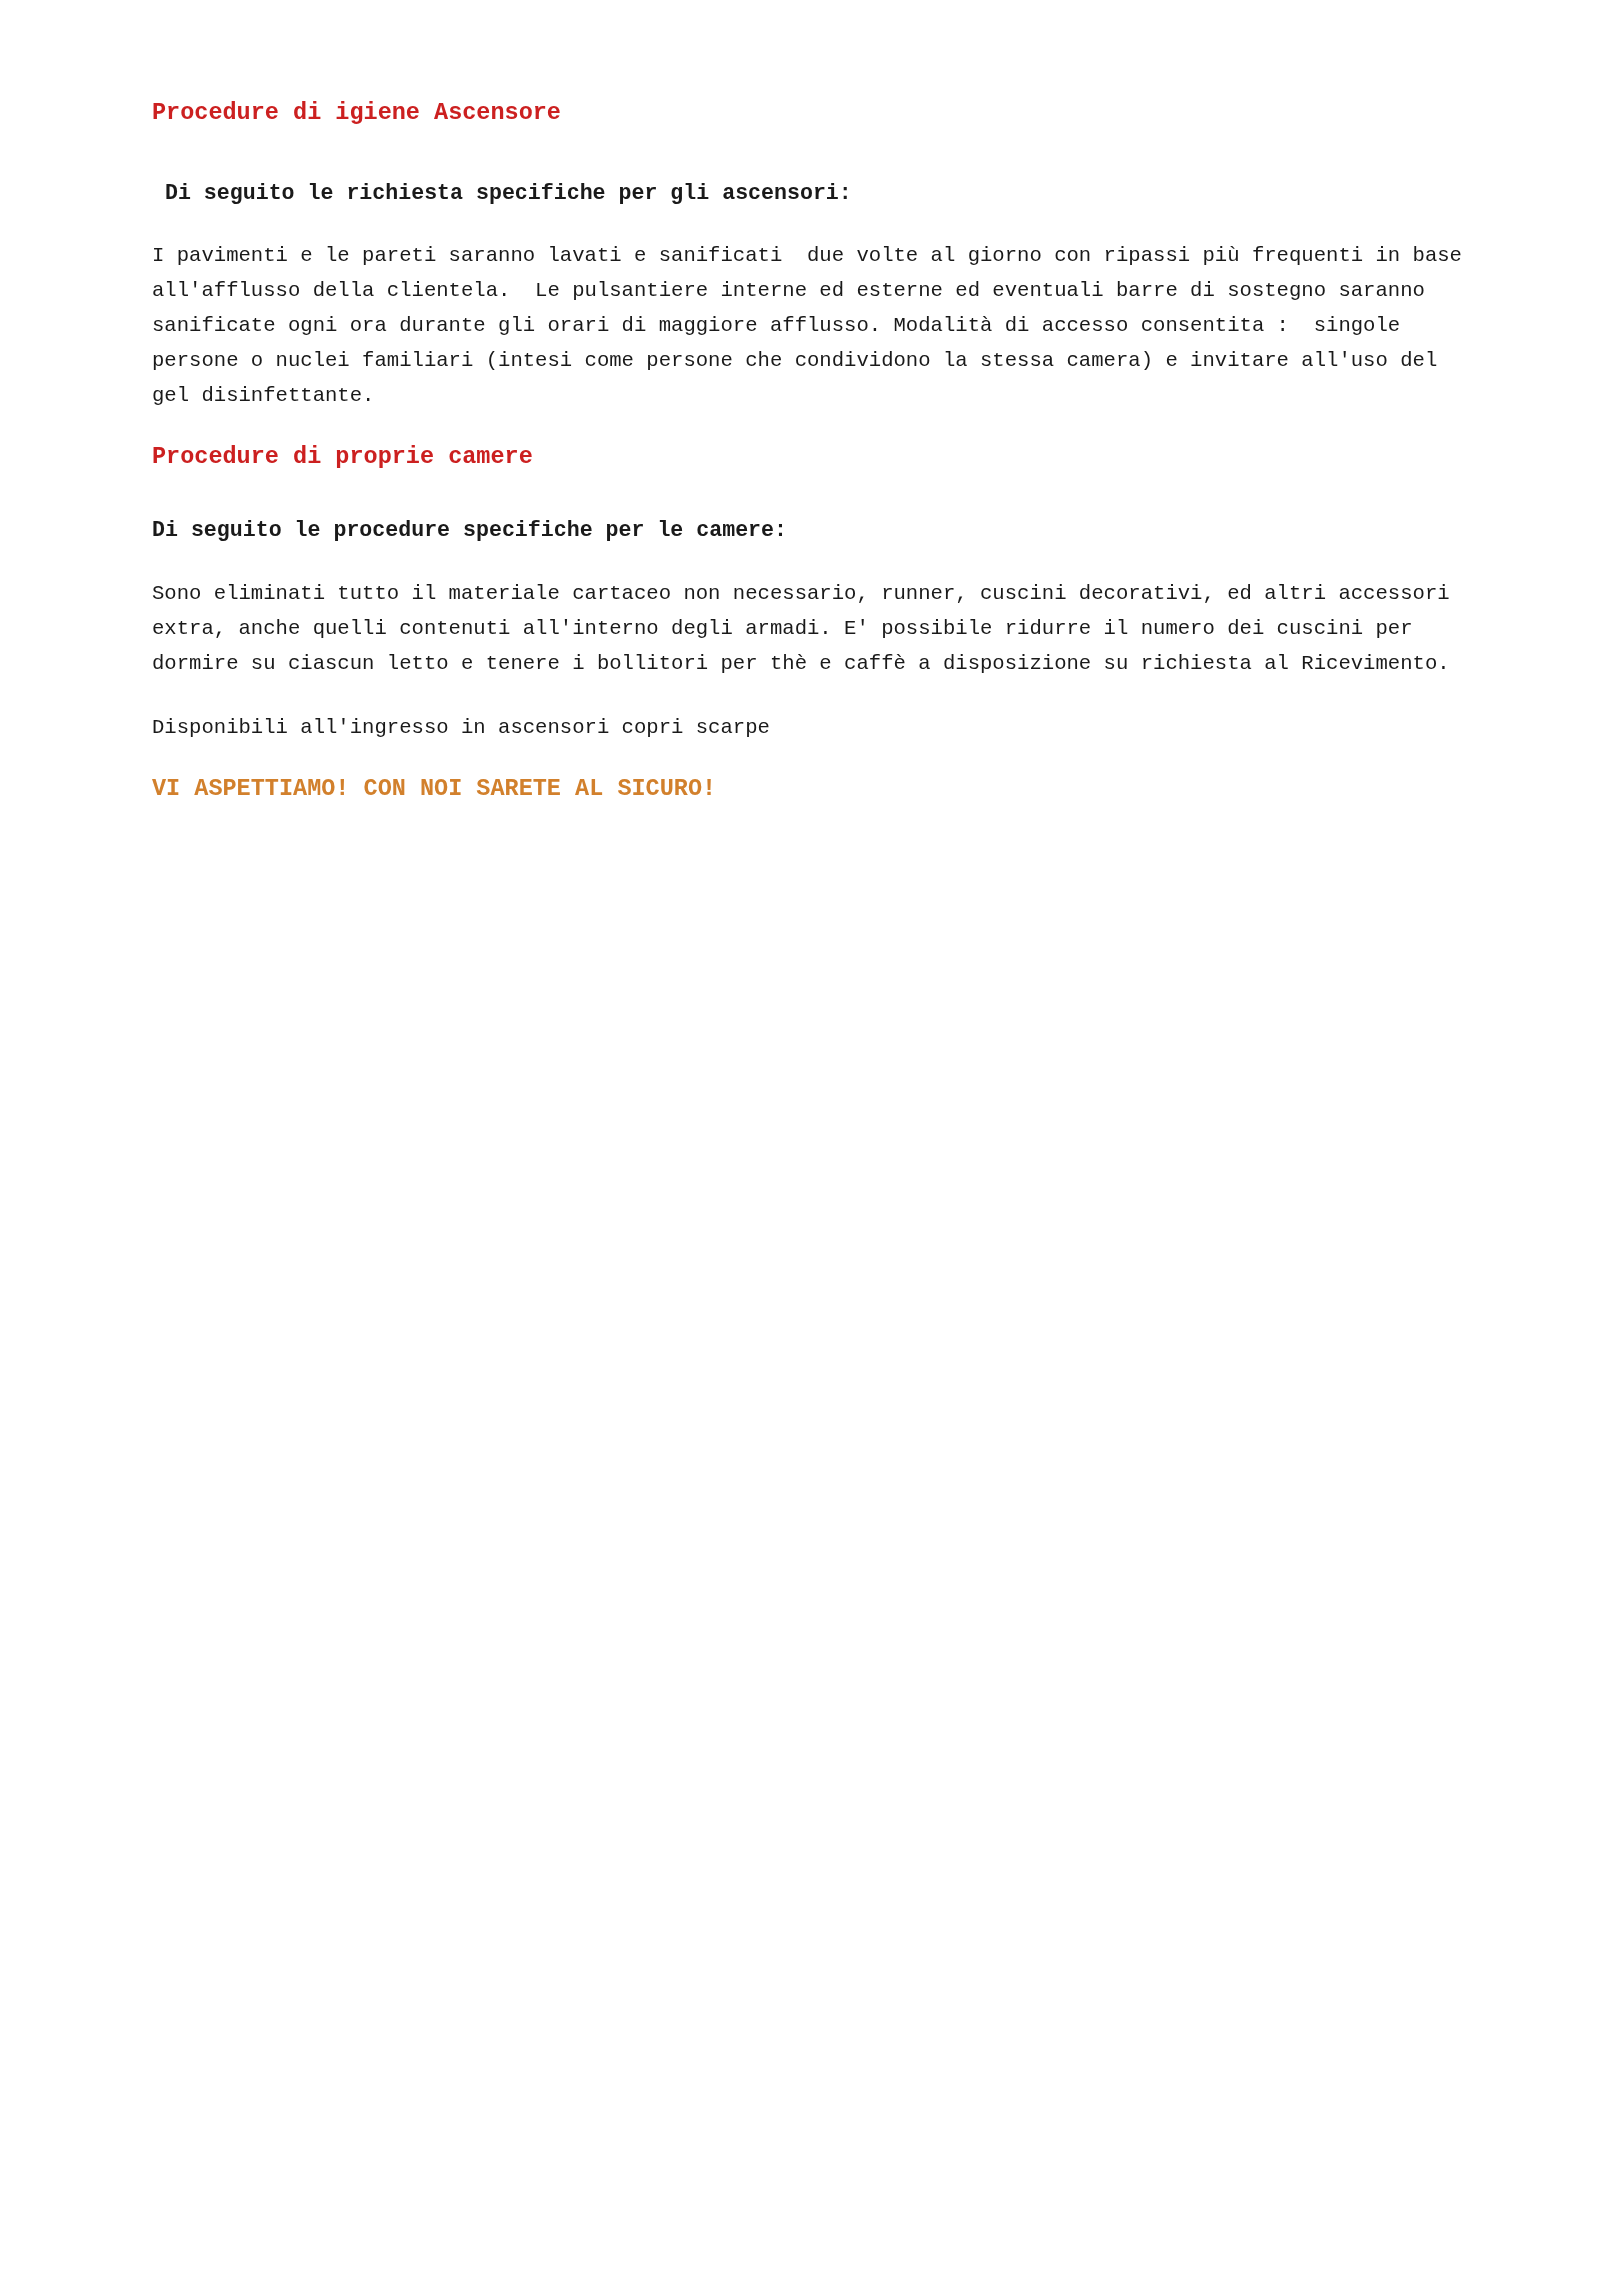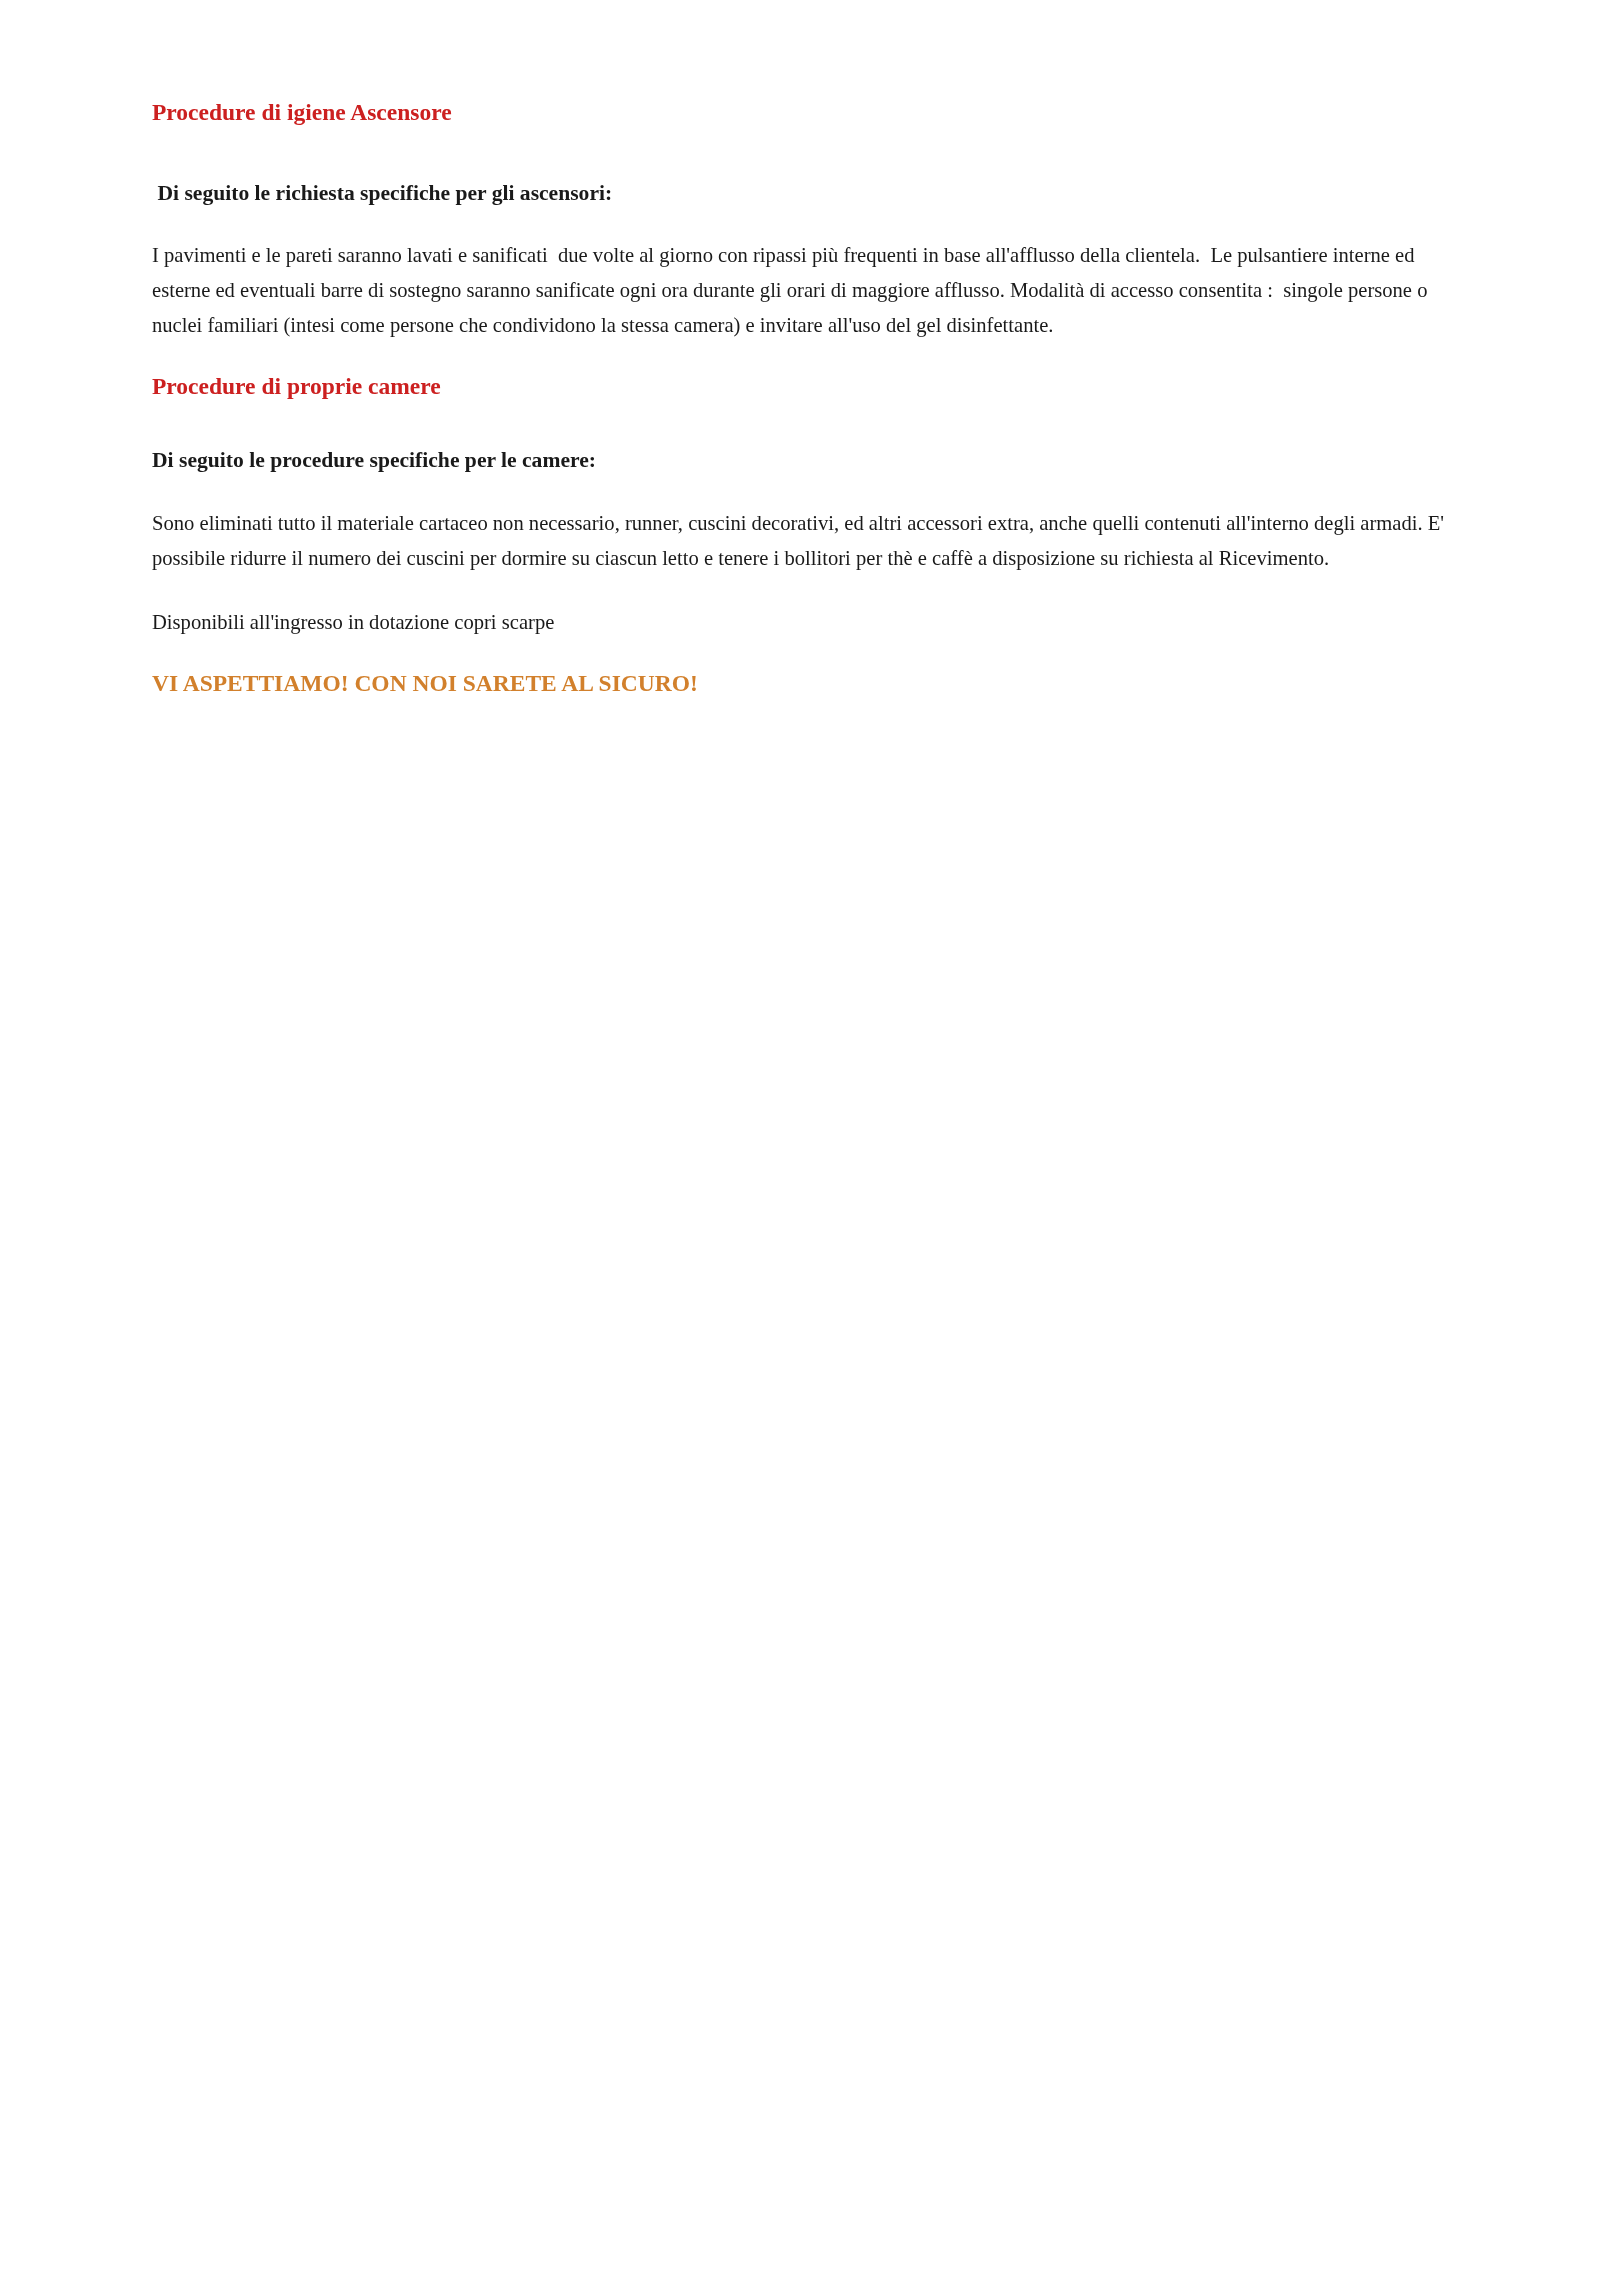--- a/index.html
+++ b/index.html
@@ -5,21 +5,21 @@
   html, body {
     margin: 0;
     padding: 0;
     background: #ffffff;
   }
   .page {
     position: relative;
     width: 1621px;
     height: 1752px;
     background: var(--page-bg, #ffffff);
-    font-family: Liberation Serif, serif;
+    font-family: Liberation Mono, monospace;
     color: var(--body-color, #1a1a1a);
     overflow: hidden;
   }
   .content {
     position: absolute;
     left: 152px;
     top: 98px;
     width: 1311px;
   }
   .heading-red {
@@ -75,21 +75,21 @@
 
     <p class="para">I pavimenti e le pareti saranno lavati e sanificati  due volte al giorno con ripassi più frequenti in base all'afflusso della clientela.  Le pulsantiere interne ed esterne ed eventuali barre di sostegno saranno sanificate ogni ora durante gli orari di maggiore afflusso. Modalità di accesso consentita :  singole persone o nuclei familiari (intesi come persone che condividono la stessa camera) e invitare all'uso del gel disinfettante.</p>
 
     <h2 class="heading-red second">Procedure di proprie camere</h2>
 
     <p class="subheading second">Di seguito le procedure specifiche per le camere:</p>
 
     <p class="para">Sono eliminati tutto il materiale cartaceo non necessario, runner, cuscini decorativi, ed altri accessori extra, anche quelli contenuti all'interno degli armadi. E' possibile ridurre il numero dei cuscini per dormire su ciascun letto e tenere i bollitori per thè e caffè a disposizione su richiesta al Ricevimento.</p>
 
 
-    <p class="para gap30">Disponibili all'ingresso in dotazione copri scarpe</p>
+    <p class="para gap30">Disponibili all'ingresso in ascensori copri scarpe</p>
 
 
 
     <p class="closing">VI ASPETTIAMO! CON NOI SARETE AL SICURO!</p>
 
   </div>
 </div>
 
 
 </body></html>

